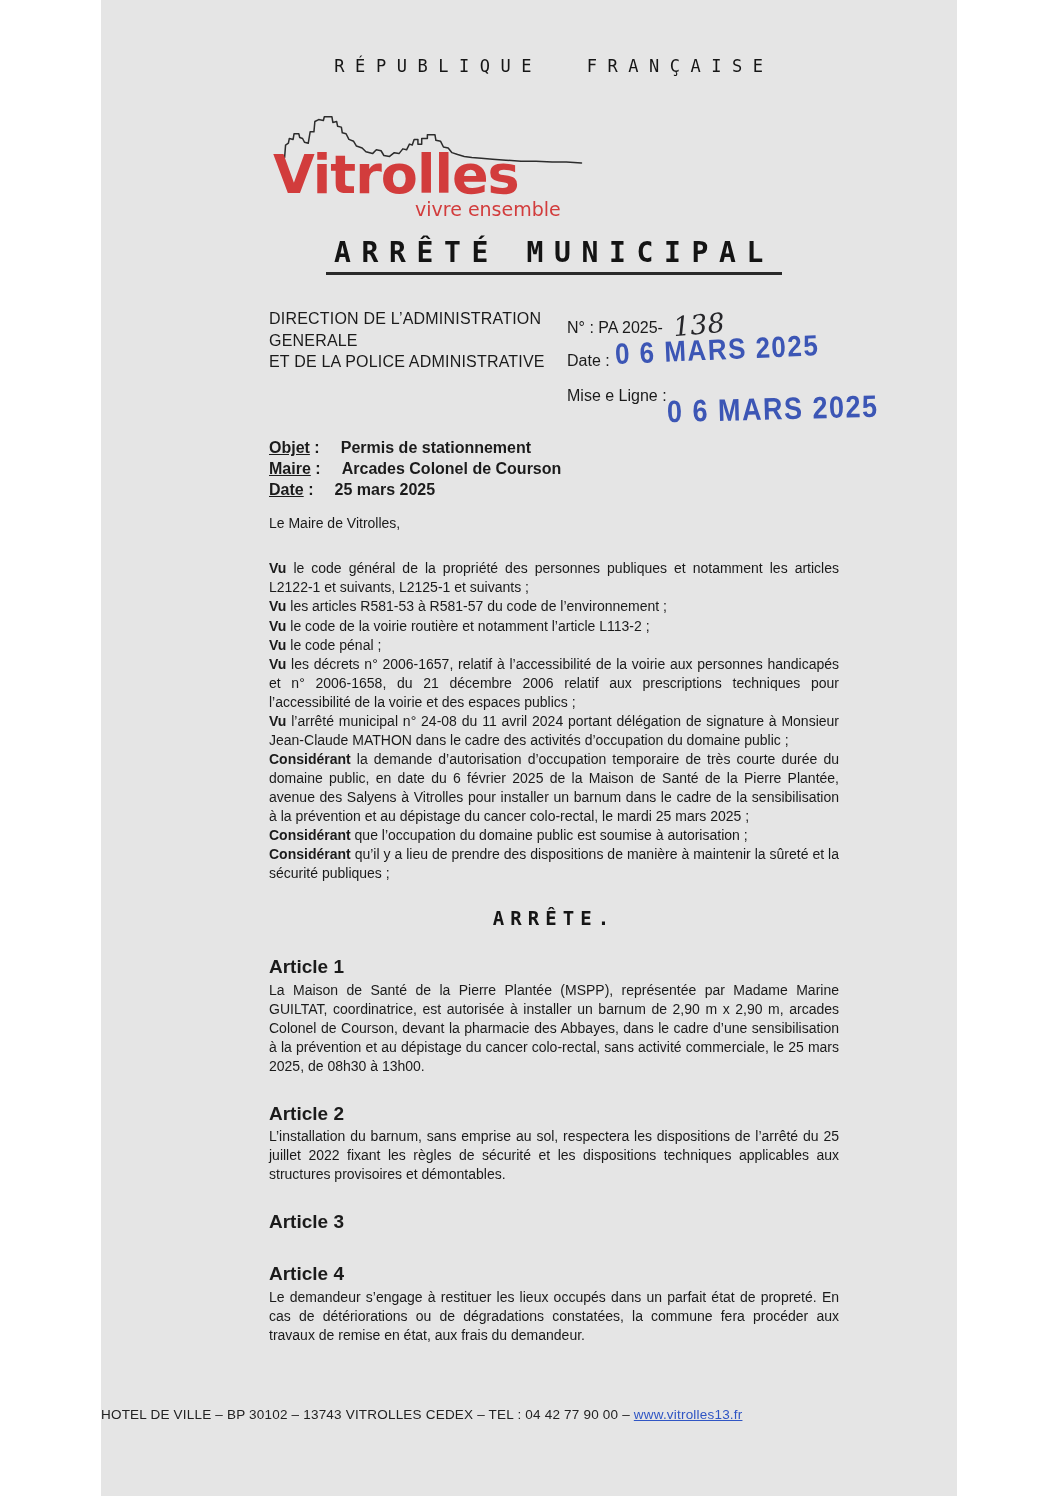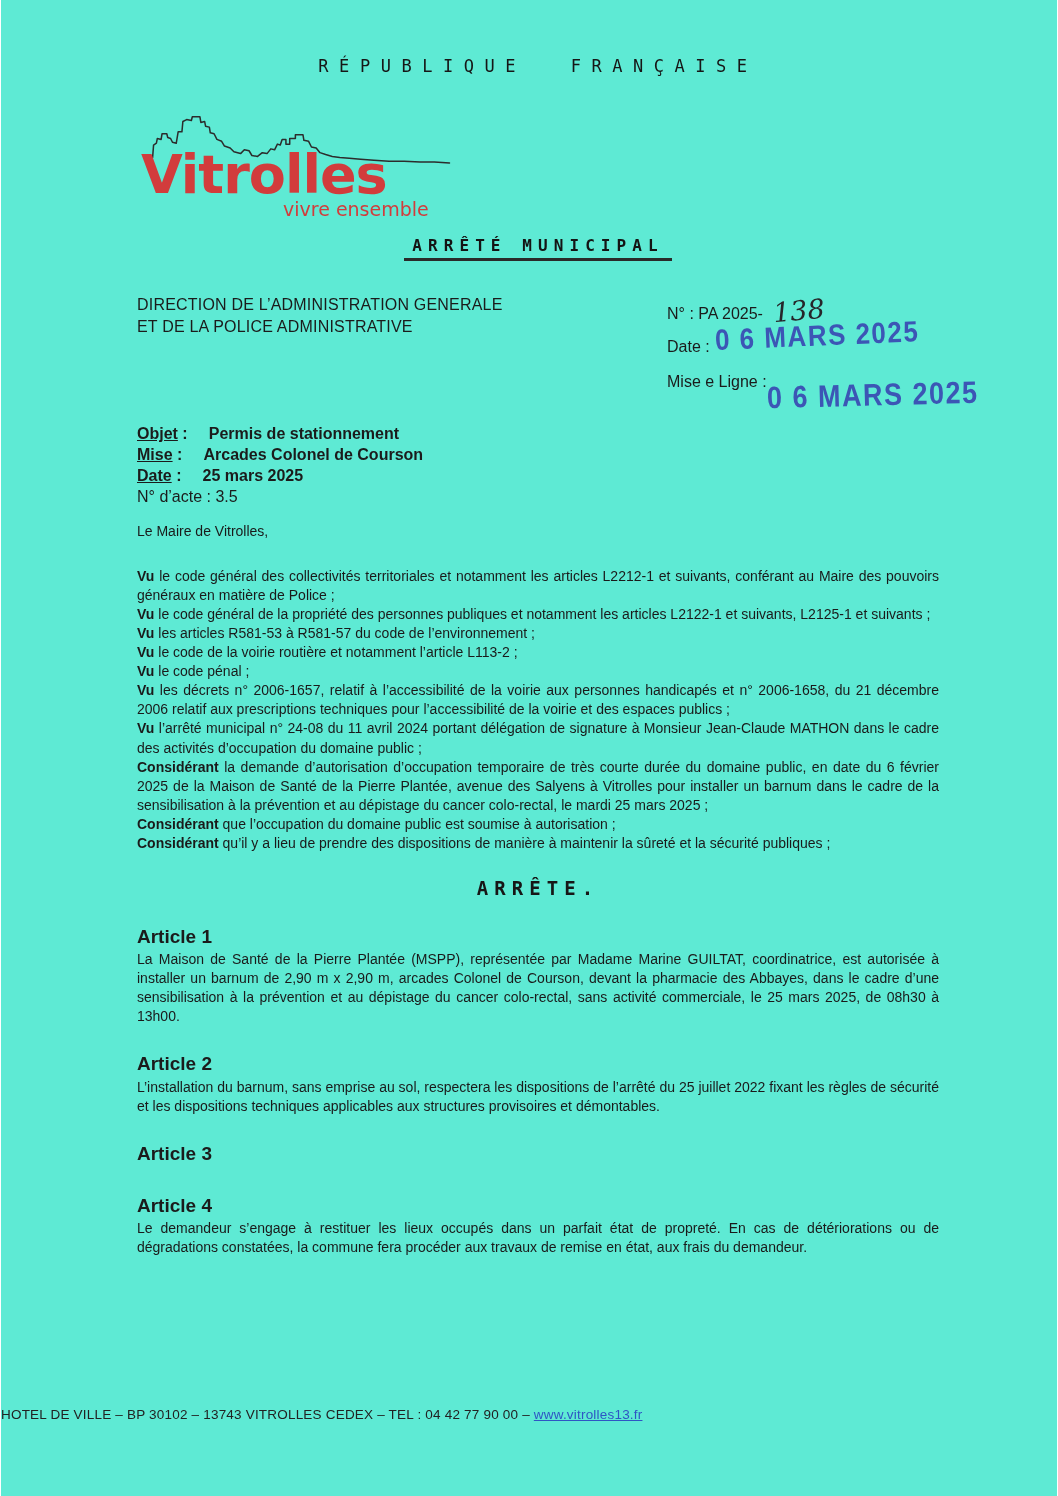--- a/index.html
+++ b/index.html
@@ -5,27 +5,28 @@
   :root {
     --logo_red: #d23c3c;
     --stamp_blue: #3c56b5;
     --link_blue: #2f55c4;
     --ink: #1b1b1b;
   }
   * { margin: 0; padding: 0; box-sizing: border-box; }
   html, body { background: #ffffff; }
   .page {
     position: relative;
-    width: 1056px;
+    width: 856px;
     height: 1496px;
     margin: 0 auto;
-    background: #5eead4;
+    background: #e5e5e5;
     color: var(--ink);
     font-family: "Liberation Sans", sans-serif;
     overflow: hidden;
+    padding-left: 32px;
   }
   .content {
     padding: 56px 118px 0 136px;
   }
   
   .republique {
     text-align: center;
     font-family: "DejaVu Sans Mono", monospace;
     font-size: 17px;
     font-weight: 500;
@@ -58,21 +59,21 @@
     font-family: "DejaVu Sans", sans-serif;
     font-size: 19px;
     color: var(--logo_red);
   }
   
   .title-wrap { text-align: center; margin-top: 16px; }
   .main-title {
     display: inline-block;
     font-family: "DejaVu Sans Mono", monospace;
     font-weight: bold;
-    font-size: 16px;
+    font-size: 28px;
     letter-spacing: 0.38em;
     color: #141414;
     border-bottom: 3px solid #2a2a2a;
     padding: 0 8px 3px 8px;
   }
   
   .admin-row {
     margin-top: 33px;
     display: flex;
     justify-content: space-between;
@@ -192,36 +193,34 @@
       </div>
     </div>
 
     <div class="meta-block">
       <div class="meta-line">
         <span class="meta-label">Objet</span>
         <span class="meta-sep">:</span>
         <span class="val">Permis de stationnement</span>
       </div>
       <div class="meta-line">
-        <span class="meta-label">Mise</span>
+        <span class="meta-label">Maire</span>
         <span class="meta-sep">:</span>
         <span class="val">Arcades Colonel de Courson</span>
       </div>
       <div class="meta-line">
         <span class="meta-label">Date</span>
         <span class="meta-sep">:</span>
         <span class="val">25 mars 2025</span>
       </div>
-      <div class="acte-line">N° d’acte : 3.5</div>
     </div>
 
     <div class="salutation para">Le Maire de Vitrolles,</div>
 
     <div class="recitals">
-      <p class="para"><span class="lead">Vu</span><span> le code général des collectivités territoriales et notamment les articles L2212-1 et suivants, conférant au Maire des pouvoirs généraux en matière de Police ;</span></p>
       <p class="para"><span class="lead">Vu</span><span> le code général de la propriété des personnes publiques et notamment les articles L2122-1 et suivants, L2125-1 et suivants ;</span></p>
       <p class="para"><span class="lead">Vu</span><span> les articles R581-53 à R581-57 du code de l’environnement ;</span></p>
       <p class="para"><span class="lead">Vu</span><span> le code de la voirie routière et notamment l’article L113-2 ;</span></p>
       <p class="para"><span class="lead">Vu</span><span> le code pénal ;</span></p>
       <p class="para"><span class="lead">Vu</span><span> les décrets n° 2006-1657, relatif à l’accessibilité de la voirie aux personnes handicapés et n° 2006-1658, du 21 décembre 2006 relatif aux prescriptions techniques pour l’accessibilité de la voirie et des espaces publics ;</span></p>
       <p class="para"><span class="lead">Vu</span><span> l’arrêté municipal n° 24-08 du 11 avril 2024 portant délégation de signature à Monsieur Jean-Claude MATHON dans le cadre des activités d’occupation du domaine public ;</span></p>
       <p class="para"><span class="lead">Considérant</span><span> la demande d’autorisation d’occupation temporaire de très courte durée du domaine public, en date du 6 février 2025 de la Maison de Santé de la Pierre Plantée, avenue des Salyens à Vitrolles pour installer un barnum dans le cadre de la sensibilisation à la prévention et au dépistage du cancer colo-rectal, le mardi 25 mars 2025 ;</span></p>
       <p class="para"><span class="lead">Considérant</span><span> que l’occupation du domaine public est soumise à autorisation ;</span></p>
       <p class="para"><span class="lead">Considérant</span><span> qu’il y a lieu de prendre des dispositions de manière à maintenir la sûreté et la sécurité publiques ;</span></p>
     </div>

